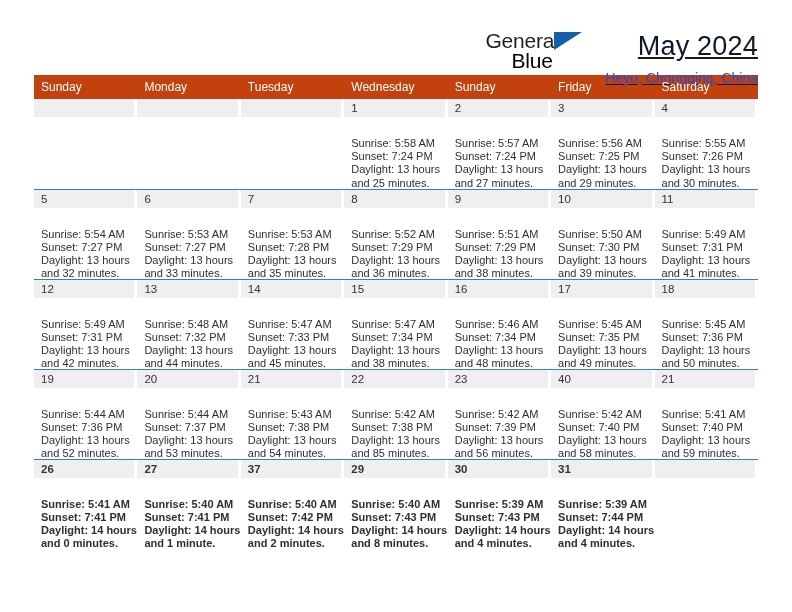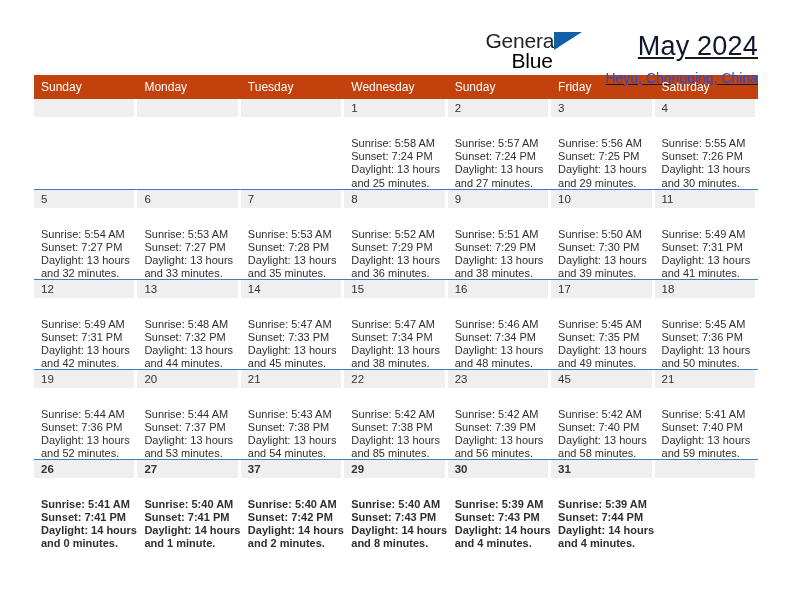--- a/index.html
+++ b/index.html
@@ -455,21 +455,21 @@
               <div class="details">
                 <div>Sunrise: 5:42 AM</div>
                 <div>Sunset: 7:39 PM</div>
                 <div>Daylight: 13 hours</div>
                 <div>and 56 minutes.</div>
               </div>
             </div>
           </td>
           <td>
             <div class="cell-inner">
-              <div class="daynum">45</div>
+              <div class="daynum">40</div>
               <div class="details">
                 <div>Sunrise: 5:42 AM</div>
                 <div>Sunset: 7:40 PM</div>
                 <div>Daylight: 13 hours</div>
                 <div>and 58 minutes.</div>
               </div>
             </div>
           </td>
           <td>
             <div class="cell-inner">

